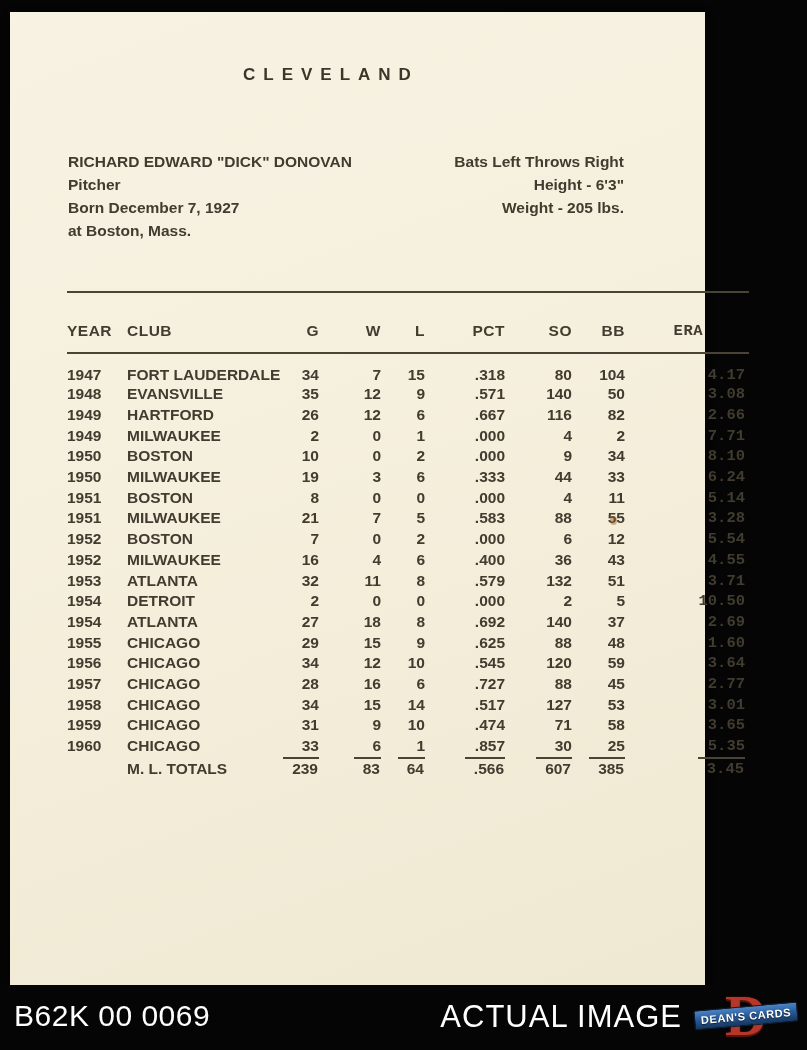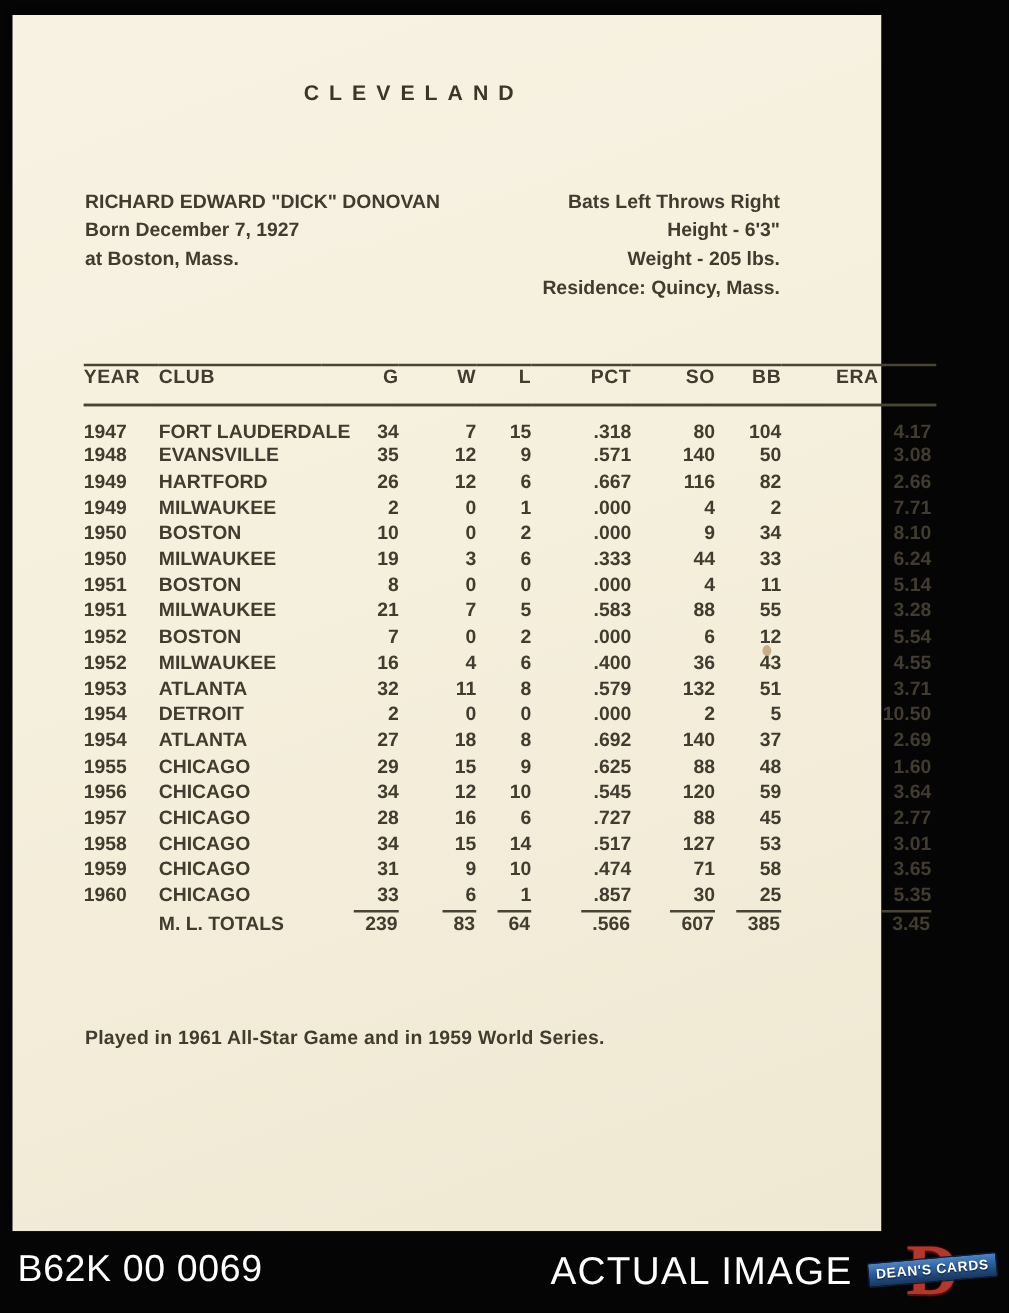--- a/index.html
+++ b/index.html
@@ -48,27 +48,27 @@
   table.stats col.c-g{width:62px;}
   table.stats col.c-w{width:62px;}
   table.stats col.c-l{width:44px;}
   table.stats col.c-pct{width:80px;}
   table.stats col.c-so{width:67px;}
   table.stats col.c-bb{width:53px;}
   table.stats col.c-era{width:124px;}
   table.stats th{
     border-top:2px solid var(--rule);
     border-bottom:2px solid var(--rule);
-    padding:0 0 12px;font-weight:bold;font-size:15.5px;
+    padding:29px 0 12px;font-weight:bold;font-size:15.5px;
     letter-spacing:.5px;
   }
   table.stats th,table.stats td{white-space:nowrap;}
   th.num,td.num{text-align:right;}
   th.txt,td.txt{text-align:left;}
-  th.era,td.era{padding-right:4px;}
+  th.era,td.era{padding-right:4px;font-family:Liberation Mono, monospace;}
   table.stats th.era{padding-right:46px;}
   tbody td{height:20.7px;padding:0;}
   tbody tr:first-child td{padding-top:12px;}
   tfoot td{height:22px;padding:0;vertical-align:bottom;margin-left:22px;}
   tfoot .sum{
     display:inline-block;border-top:2px solid var(--rule);
     padding:1px 1px 0 9px;
     text-align:center;
   }
   .note{
@@ -113,29 +113,29 @@
 <body>
 
 <div class="stage">
 
   <div class="card">
 
     <div class="team-title">CLEVELAND</div>
 
     <div class="info-left">
       <div>RICHARD EDWARD "DICK" DONOVAN</div>
+      <div>Pitcher</div>
       <div>Born December 7, 1927</div>
       <div>at Boston, Mass.</div>
     </div>
 
     <div class="info-right">
       <div>Bats Left Throws Right</div>
       <div>Height - 6'3"</div>
       <div>Weight - 205 lbs.</div>
-      <div>Residence: Quincy, Mass.</div>
     </div>
 
     <table class="stats">
       <colgroup>
         <col class="c-year">
           <col class="c-club">
           <col class="c-g">
           <col class="c-w">
         <col class="c-l">
           <col class="c-pct">
@@ -394,21 +394,20 @@
           <td class="num"><span class="sum">83</span></td>
           <td class="num"><span class="sum">64</span></td>
           <td class="num"><span class="sum">.566</span></td>
           <td class="num"><span class="sum">607</span></td>
           <td class="num"><span class="sum">385</span></td>
           <td class="num era"><span class="sum">3.45</span></td>
         </tr>
       </tfoot>
     </table>
 
-    <div class="note">Played in 1961 All-Star Game and in 1959 World Series.</div>
 
     <div class="stain"></div>
   </div>
 
   <div class="footer-bar">
     <span class="footer-code">B62K 00 0069</span>
     <span class="footer-caption">ACTUAL IMAGE</span>
     <div class="logo">
       <span class="logo-d">D</span>
       <div class="logo-banner">DEAN'S CARDS</div>

